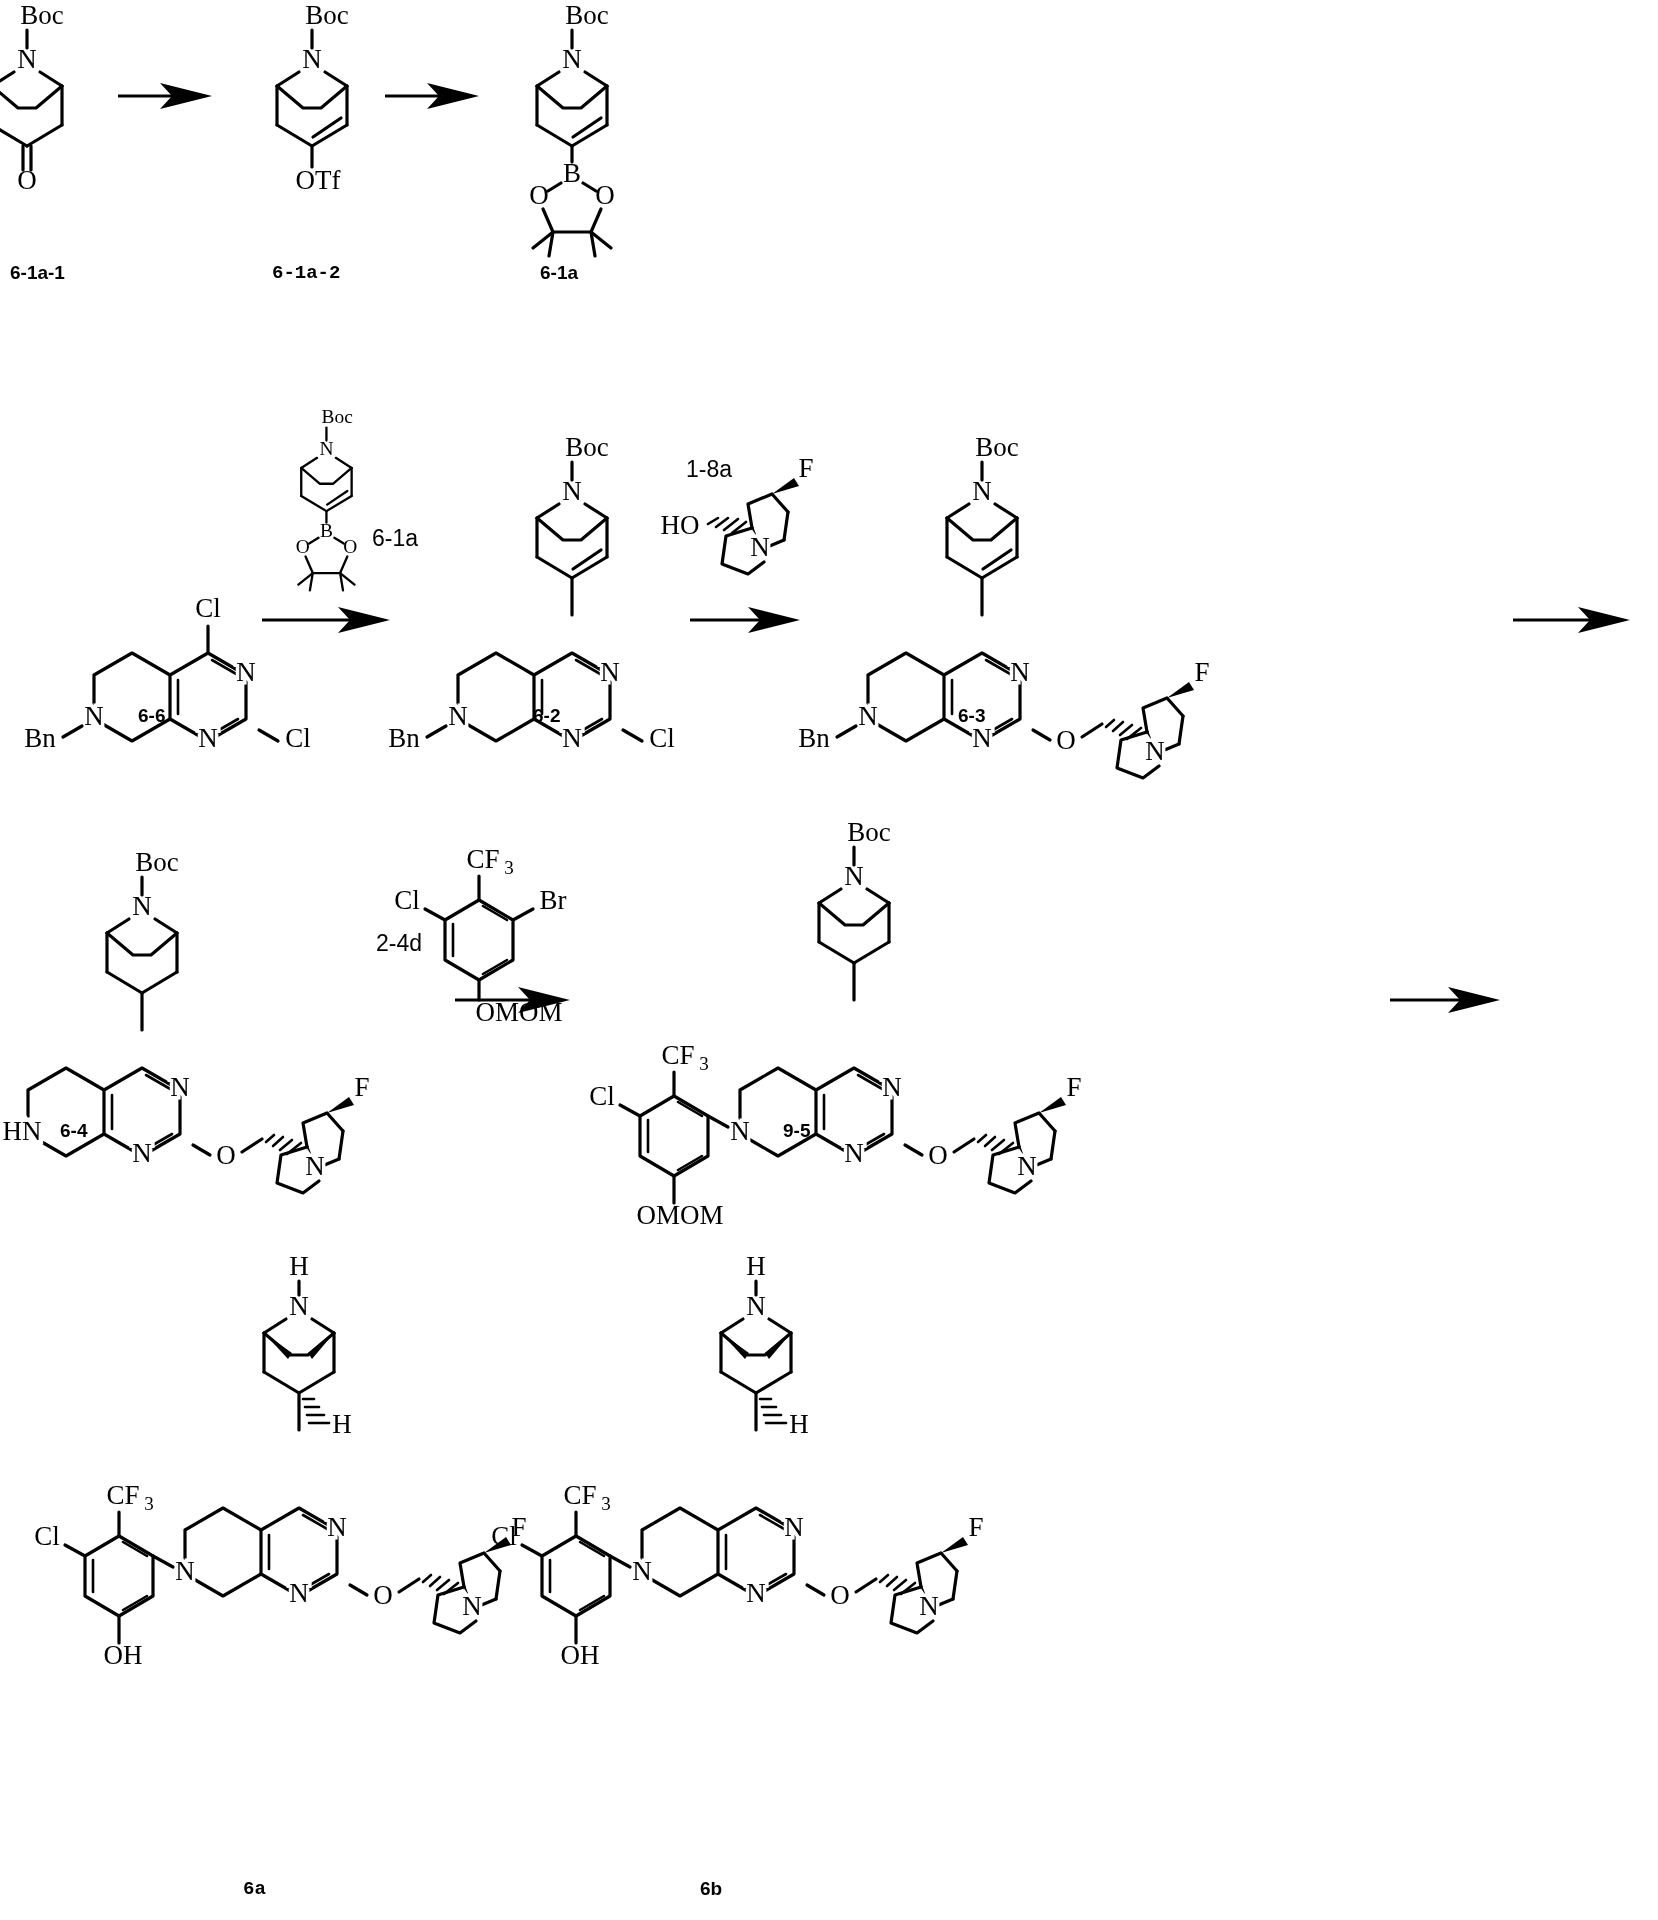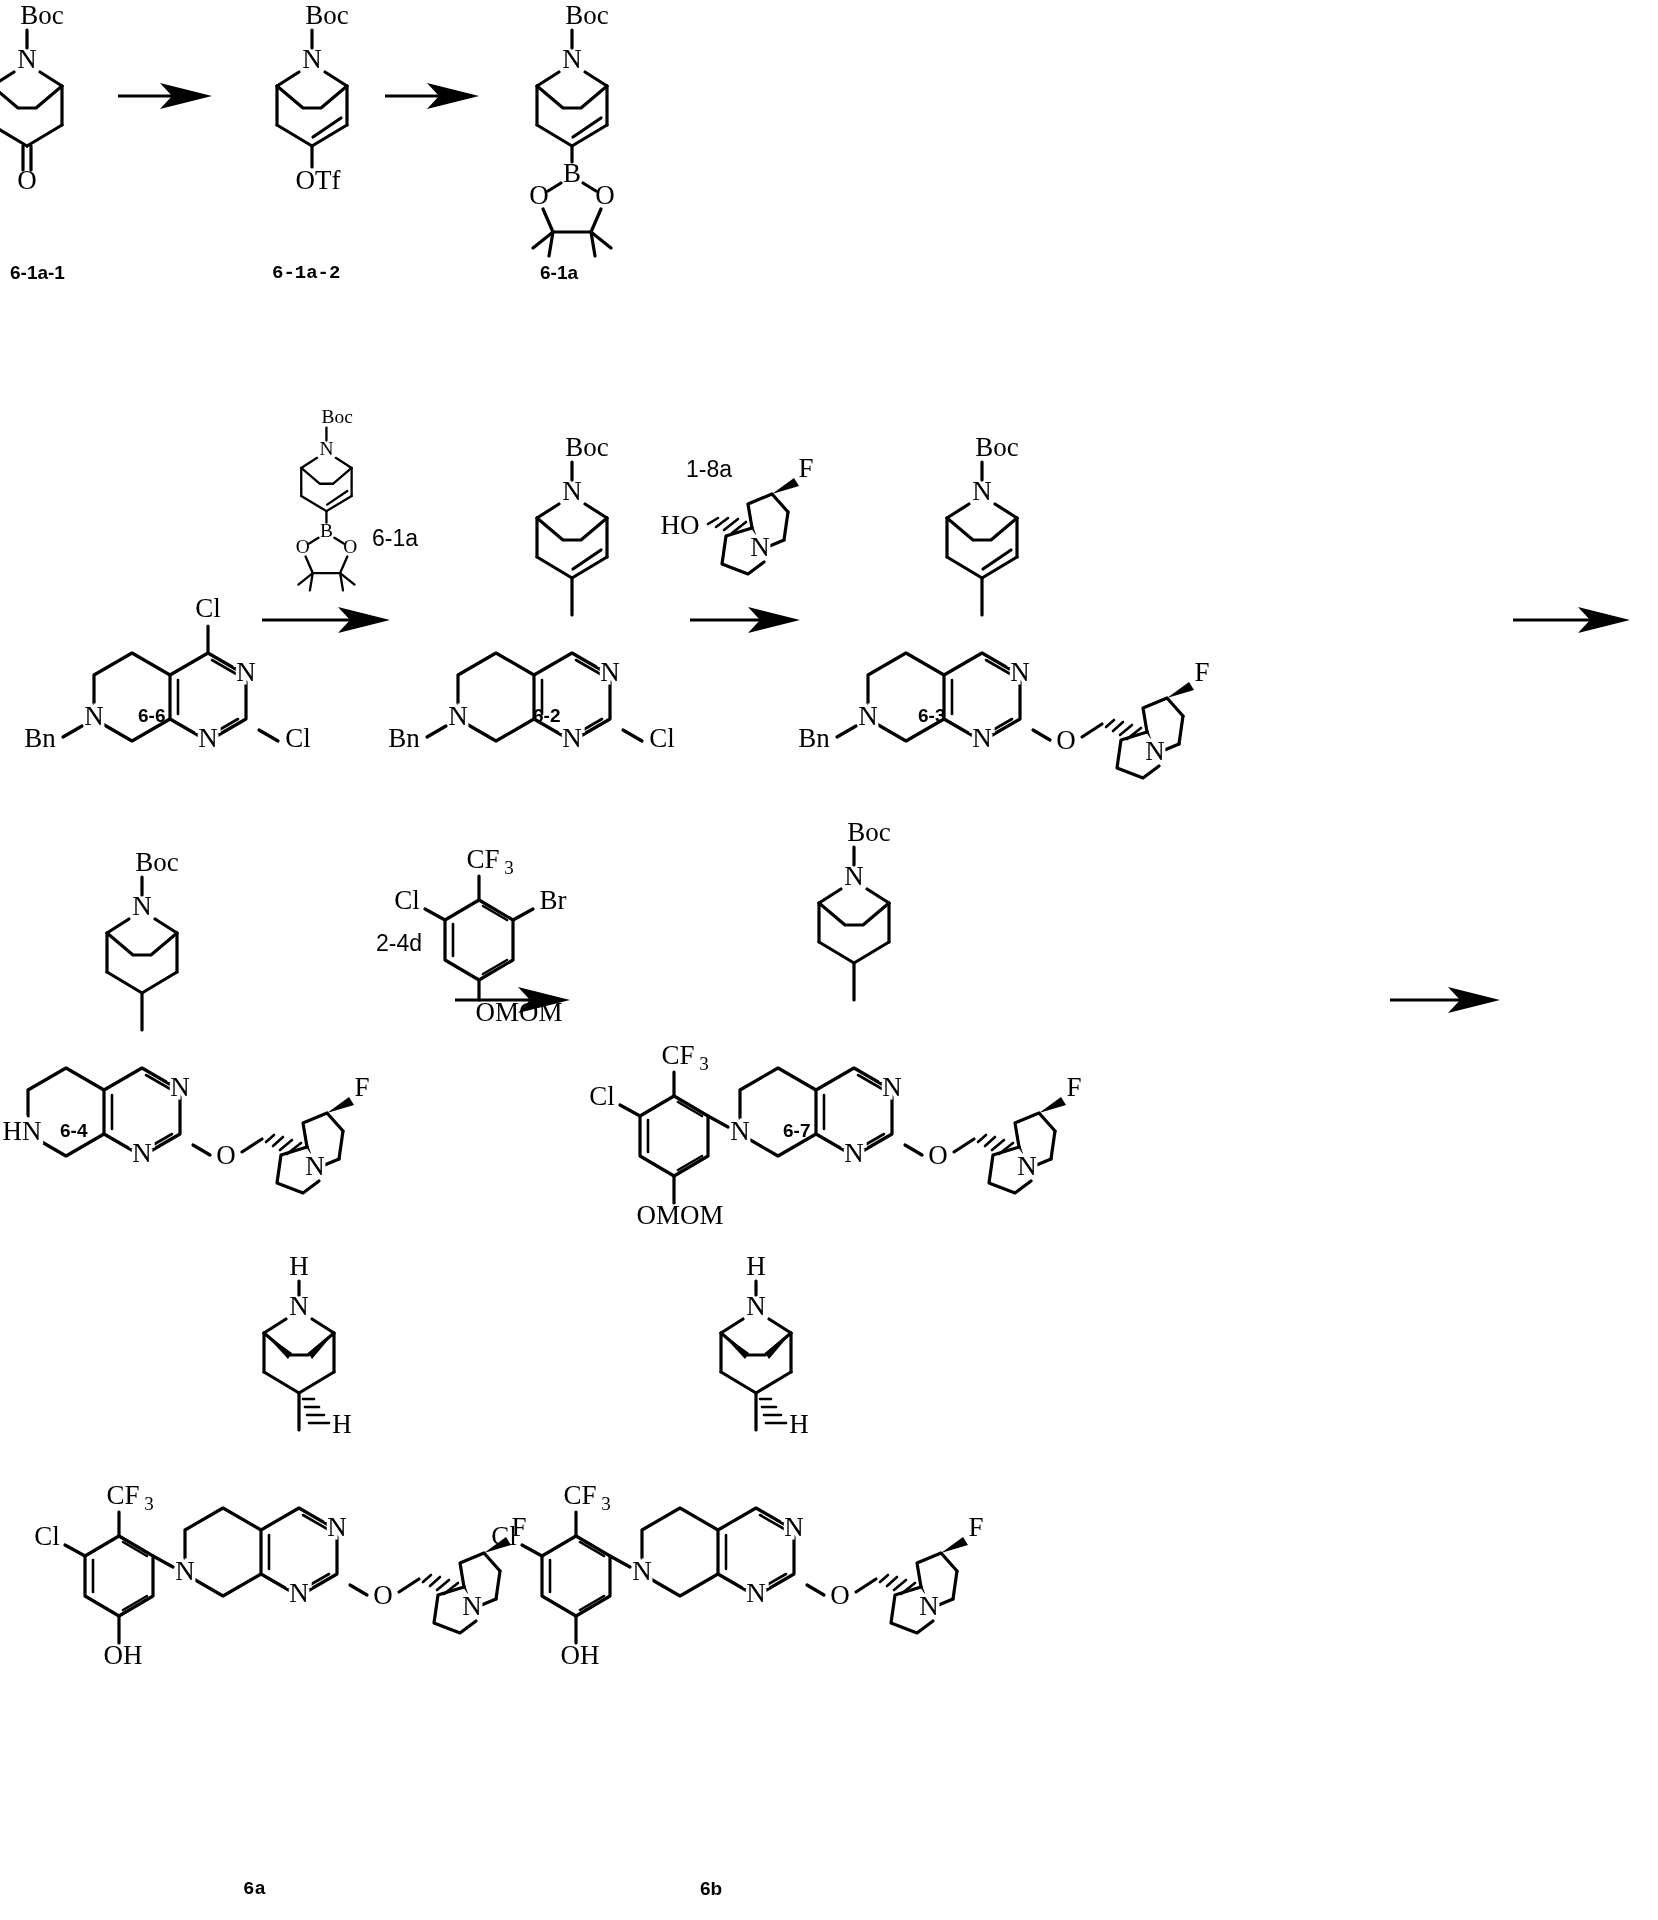--- a/index.html
+++ b/index.html
@@ -555,23 +555,23 @@
   </g>
 
 </svg>
 
 <div class="lbl" style="left:10px;  top:262px;">6-1a-1</div>
 <div class="lbl" style="left:272px; top:262px;font-family:Liberation Mono, monospace;">6-1a-2</div>
 <div class="lbl" style="left:540px; top:262px;">6-1a</div>
 
 <div class="lbl" style="left:138px; top:705px;">6-6</div>
 <div class="lbl" style="left:533px; top:705px;">6-2</div>
-<div class="lbl" style="left:918px; top:705px;">6-3</div>
+<div class="lbl" style="left:958px; top:705px;">6-3</div>
 
 <div class="lbl" style="left:60px;  top:1120px;">6-4</div>
-<div class="lbl" style="left:783px; top:1120px;">6-7</div>
+<div class="lbl" style="left:783px; top:1120px;">9-5</div>
 
 <div class="lbl" style="left:243px; top:1878px;font-family:Liberation Mono, monospace;">6a</div>
 <div class="lbl" style="left:700px; top:1878px;">6b</div>
 
 <div class="rgt" style="left:372px; top:525px;">6-1a</div>
 <div class="rgt" style="left:686px; top:456px;">1-8a</div>
 <div class="rgt" style="left:376px; top:930px;">2-4d</div>
 
 </body></html>

